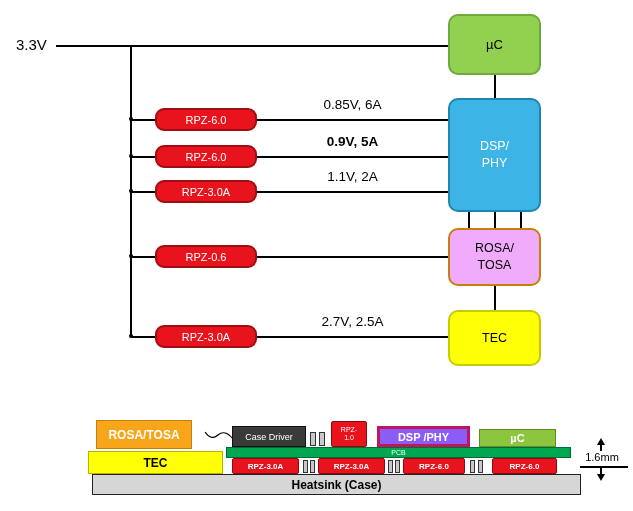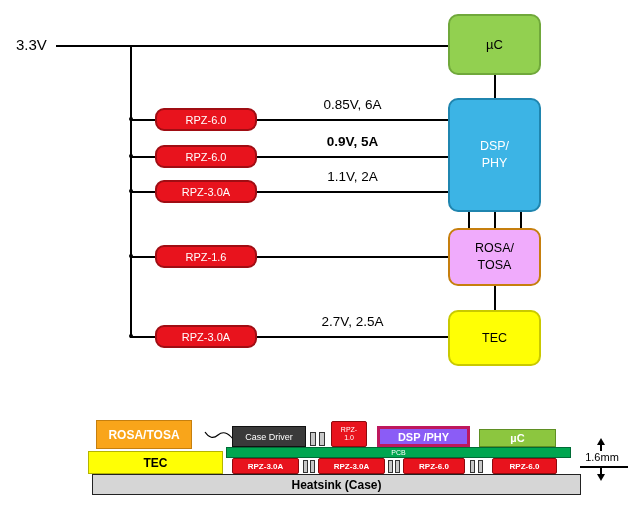--- a/index.html
+++ b/index.html
@@ -65,21 +65,21 @@
 
   <div class="wire" style="left:130px; top:191px; width:25px; height:1.5px;"></div>
   <div class="blk red pill" style="left:155px; top:180px; width:102px; height:23px;">
       <span>RPZ-3.0A</span>
     </div>
   <div class="wire" style="left:257px; top:191px; width:191px; height:1.5px;"></div>
   <div class="rail-label" style="left:285px; top:169px; width:135px;">1.1V, 2A</div>
 
   <div class="wire" style="left:130px; top:256px; width:25px; height:1.5px;"></div>
   <div class="blk red pill" style="left:155px; top:245px; width:102px; height:23px;">
-      <span>RPZ-1.6</span>
+      <span>RPZ-0.6</span>
     </div>
   <div class="wire" style="left:257px; top:256px; width:191px; height:1.5px;"></div>
 
   <div class="wire" style="left:130px; top:336px; width:25px; height:1.5px;"></div>
   <div class="blk red pill" style="left:155px; top:325px; width:102px; height:23px;">
       <span>RPZ-3.0A</span>
     </div>
   <div class="wire" style="left:257px; top:336px; width:191px; height:1.5px;"></div>
   <div class="rail-label" style="left:285px; top:314px; width:135px;">2.7V, 2.5A</div>
 

